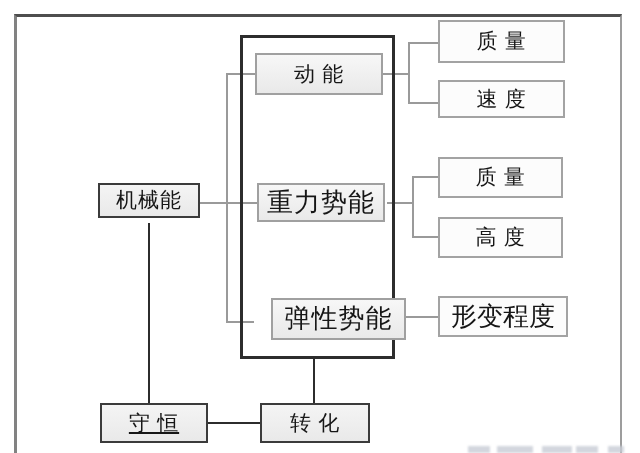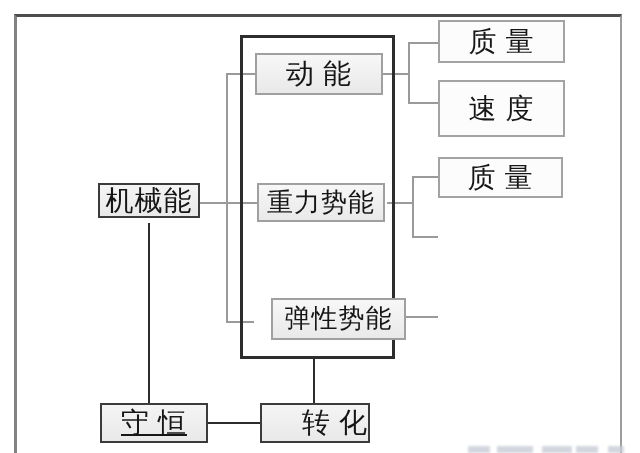--- a/index.html
+++ b/index.html
@@ -28,21 +28,21 @@
     background:transparent;
     z-index:2;
   }
   .line{position:absolute;z-index:1;}
   .line.gray{background:#9a9a9a;}
   .line.dark{background:#2c2c2c;z-index:3;}
   .node{
     position:absolute;
     display:flex;align-items:center;justify-content:center;
     box-sizing:border-box;
-    font-size:28px;
+    font-size:21px;
     line-height:1;
     letter-spacing:1px;
     z-index:4;
     white-space:pre;
   }
   .node.inner{ 
     border:2px solid #a0a0a0;
     background:linear-gradient(#f7f7f7,#e9e9e9);
   }
   .node.leaf{ 
@@ -104,35 +104,41 @@
   </div>
 
   <div class="node inner" style="left:252px;top:298px;width:135px;height:42px;font-size:26px;margin-left:19px;">
     <span>弹性势能</span>
   </div>
 
   <div class="node leaf" style="left:438px;top:20px;width:127px;height:43px;">
     <span>质 量</span>
   </div>
 
-  <div class="node leaf" style="left:438px;top:80px;width:127px;height:57px;">
+  <div class="node leaf" style="left:438px;top:80px;width:127px;height:38px;">
     <span>速 度</span>
   </div>
 
   <div class="node leaf" style="left:438px;top:157px;width:125px;height:41px;">
     <span>质 量</span>
   </div>
 
+  <div class="node leaf" style="left:438px;top:217px;width:125px;height:41px;">
+    <span>高 度</span>
+  </div>
 
+  <div class="node leaf" style="left:438px;top:296px;width:130px;height:41px;font-size:26px;letter-spacing:0;">
+    <span>形变程度</span>
+  </div>
 
   <div class="node strong" style="left:100px;top:403px;width:108px;height:40px;text-decoration:underline;">
     <span>守 恒</span>
   </div>
 
-  <div class="node strong" style="left:260px;top:403px;width:110px;height:40px;justify-content:flex-end;">
+  <div class="node strong" style="left:260px;top:403px;width:110px;height:40px;">
     <span>转 化</span>
   </div>
 
   <div class="wm" style="left:468px;width:22px;"></div>
   <div class="wm" style="left:497px;width:36px;"></div>
   <div class="wm" style="left:542px;width:30px;"></div>
   <div class="wm" style="left:576px;width:22px;"></div>
   <div class="wm" style="left:608px;width:16px;"></div>
 
 </div>

